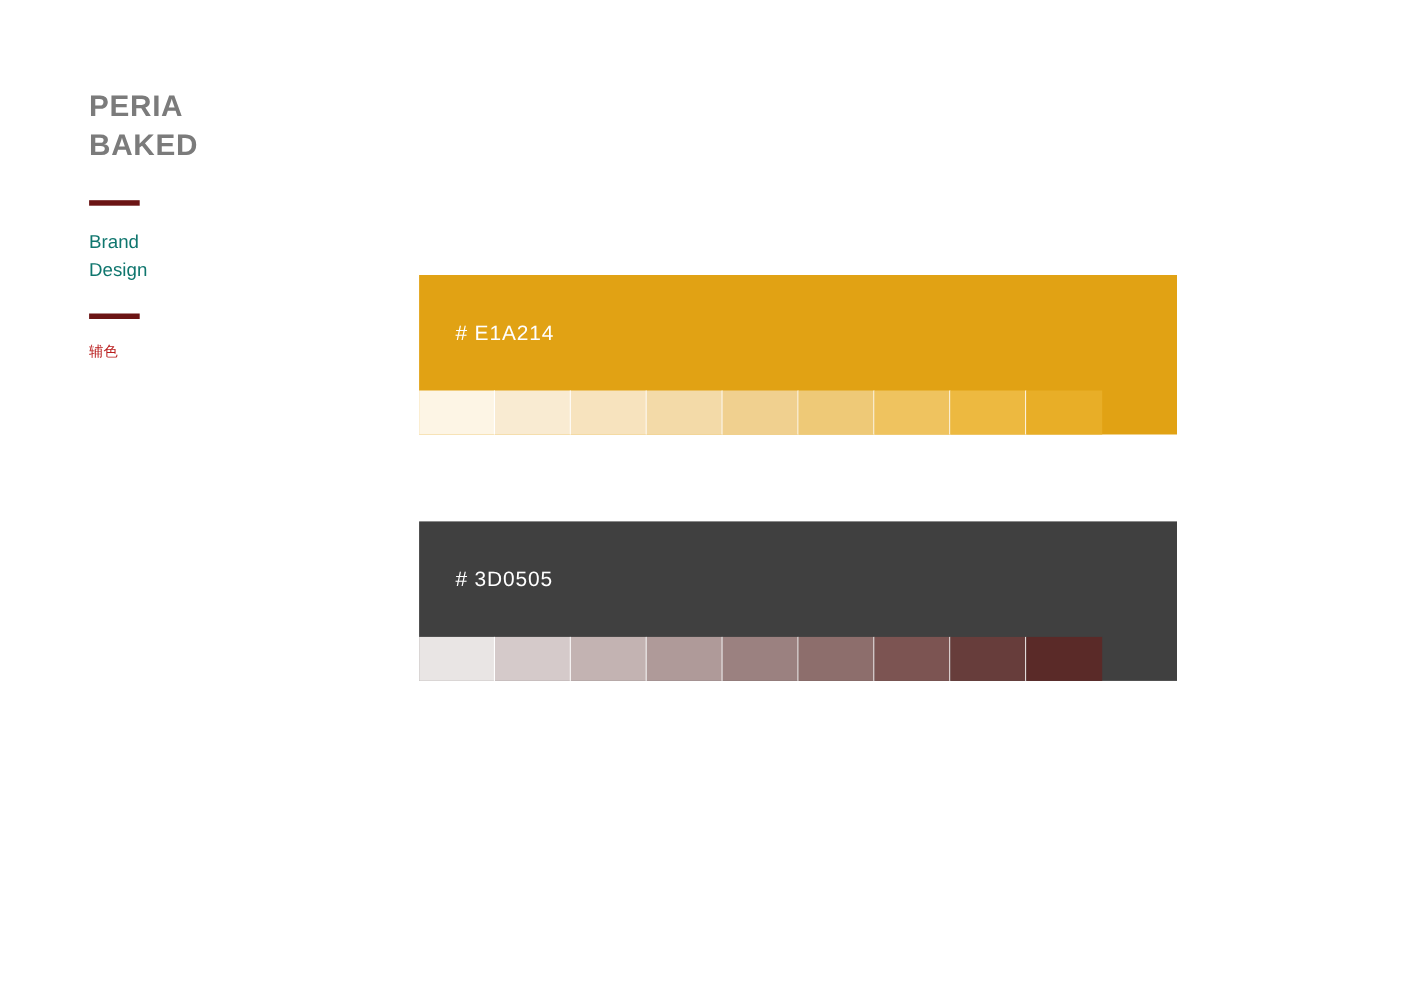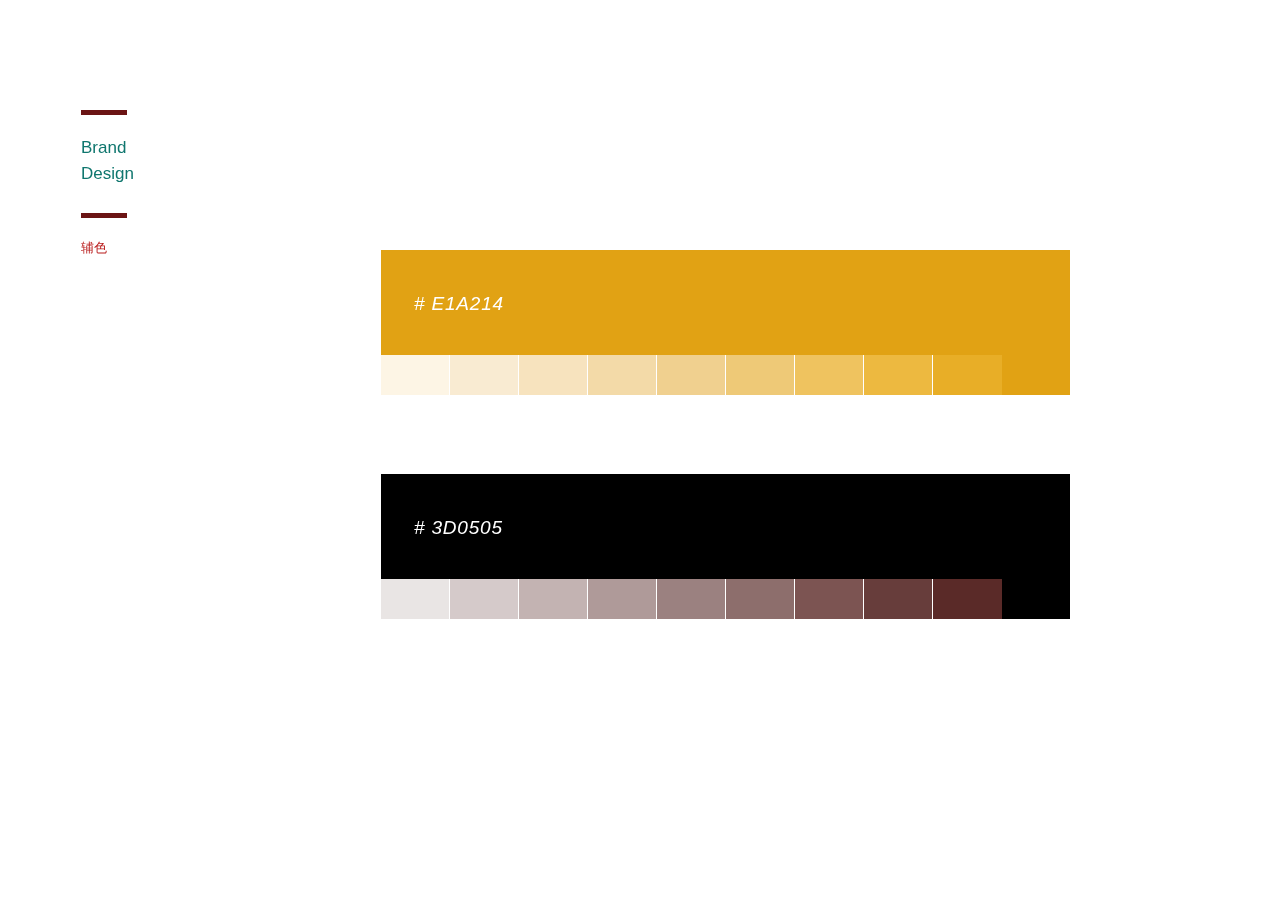--- a/index.html
+++ b/index.html
@@ -55,21 +55,20 @@
     color: #b91c1c;
     margin: 0;
     padding-top: 20px;
   }
 
   
   .palette {
     position: absolute;
     left: 381px;
     width: 689px;
-    font-style: italic;
   }
   .palette-yellow { top: 250px; }
   .palette-dark   { top: 474px; }
 
   .swatch-main {
     position: relative;
     height: 145px;
     box-sizing: border-box;
   }
   .swatch-main .hex {
@@ -94,20 +93,22 @@
     height: 100%;
     box-sizing: border-box;
     border-right: 1px solid #ffffff;
   }
   .tint-strip .tint:last-child { border-right: none; }
 </style>
 </head>
 <body>
 
 <div class="sidebar">
+  <h1 class="brand-title">PERIA
+BAKED</h1>
 
   <div class="rule rule-top" style="background: rgb(107, 20, 20);"></div>
 
   <p class="subtitle">Brand
 Design</p>
 
   <div class="rule rule-bottom" style="background: rgb(107, 20, 20);"></div>
 
   <p class="accent-label">辅色</p>
 </div>
@@ -123,21 +124,21 @@
         <div class="tint" style="background: rgb(240, 208, 143);"></div>
         <div class="tint" style="background: rgb(238, 201, 119);"></div>
         <div class="tint" style="background: rgb(239, 195, 95);"></div>
         <div class="tint" style="background: rgb(237, 185, 64);"></div>
         <div class="tint" style="background: rgb(232, 174, 39);"></div>
       </div>
   </div>
 </div>
 
 <div class="palette palette-dark">
-  <div class="swatch-main" style="background: #000000; padding-left: 24px;">
+  <div class="swatch-main" style="background: #404040; padding-left: 24px;">
     <span class="hex" style="color: rgb(255, 255, 255);"># 3D0505</span>
     <div class="tint-strip">
         <div class="tint" style="background: rgb(233, 229, 228);"></div>
         <div class="tint" style="background: rgb(213, 202, 202);"></div>
         <div class="tint" style="background: rgb(195, 179, 178);"></div>
         <div class="tint" style="background: rgb(175, 154, 153);"></div>
         <div class="tint" style="background: rgb(155, 129, 128);"></div>
         <div class="tint" style="background: rgb(141, 110, 108);"></div>
         <div class="tint" style="background: rgb(124, 84, 82);"></div>
         <div class="tint" style="background: rgb(103, 61, 59);"></div>

